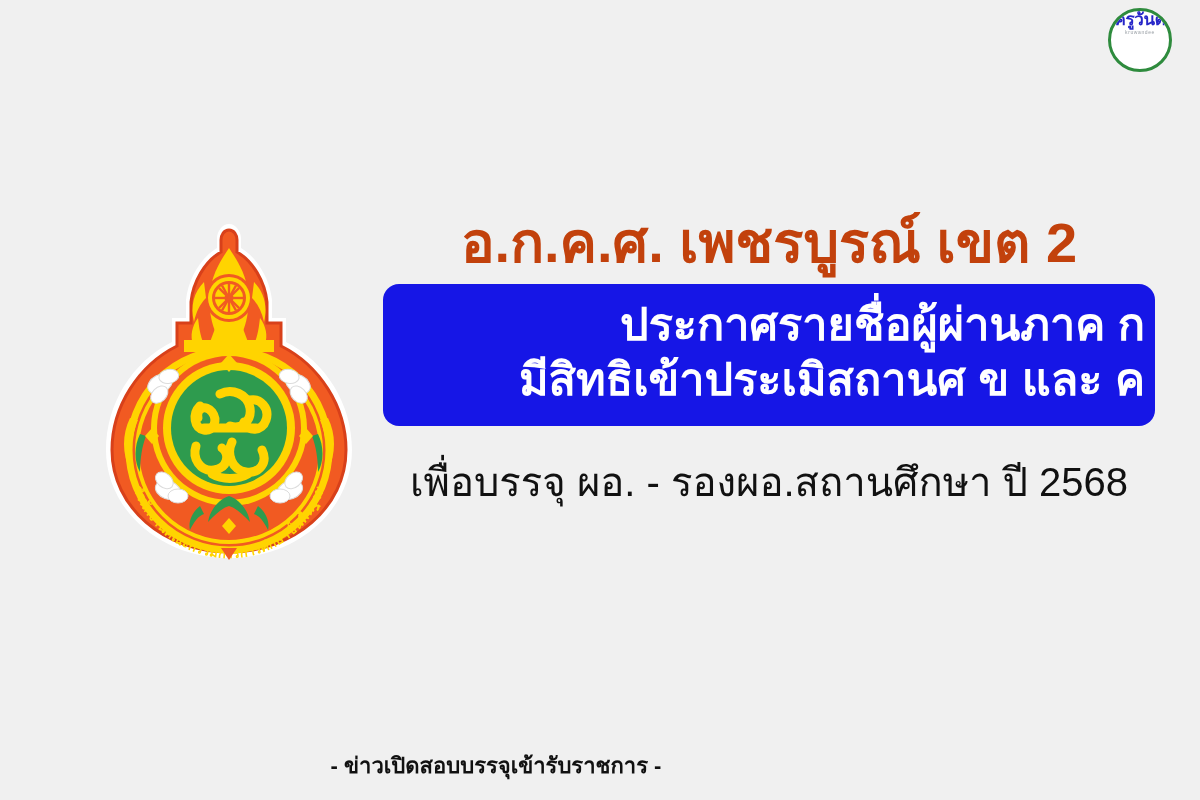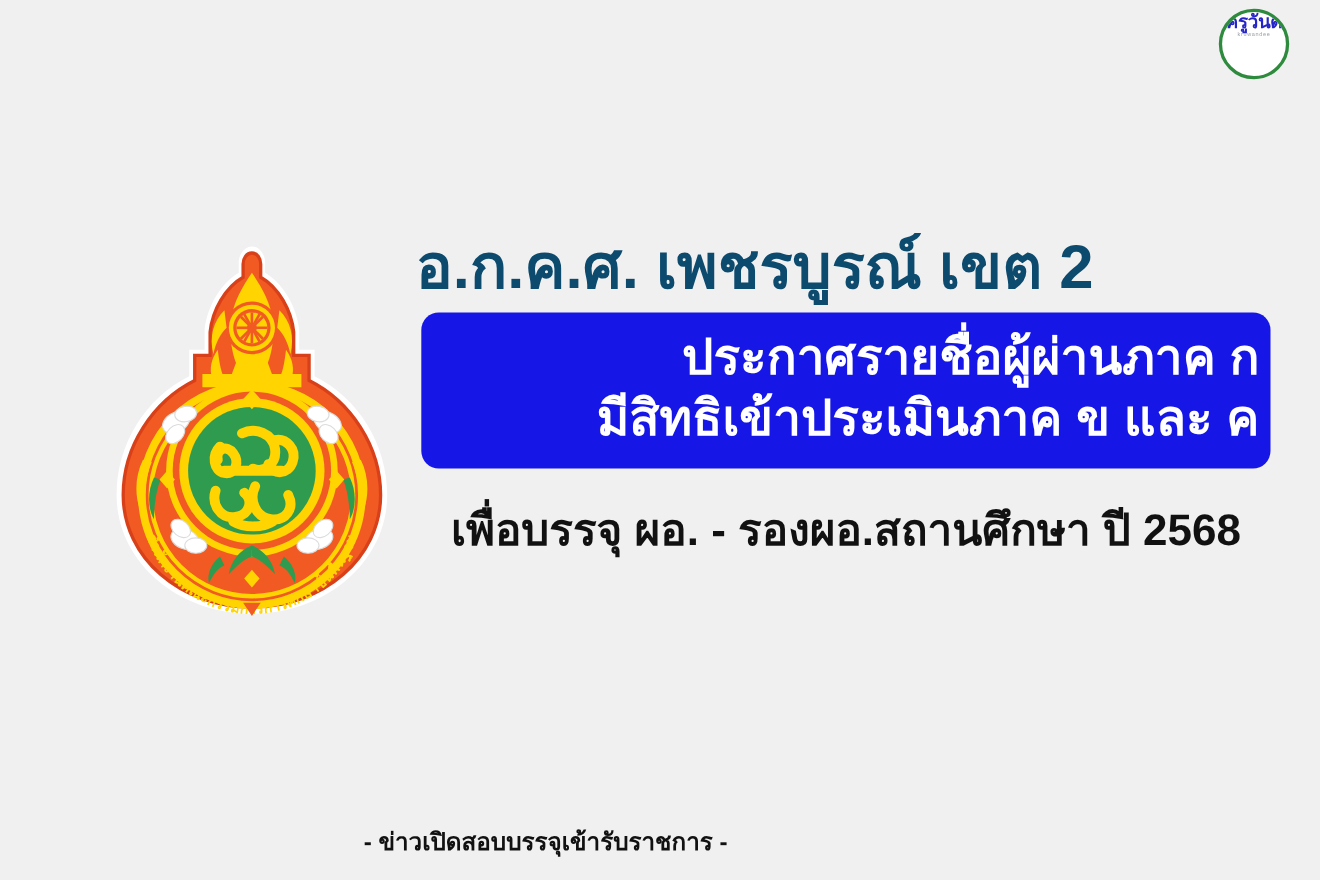--- a/index.html
+++ b/index.html
@@ -69,21 +69,22 @@
   .content {
     position: absolute;
     left: 378px;
     top: 210px;
     width: 782px;
   }
 
   .headline {
     font-size: 56px;
     font-weight: bold;
-    color: #0c4a6e;
+    color: #c2410c;
+    text-align: center;
     line-height: 1.18;
     white-space: nowrap;
     margin: 0 0 8px 0;
   }
 
   .blue-box {
     background: #1616e6;
     border-radius: 16px;
     padding: 14px 10px 18px 10px;
     box-sizing: border-box;
@@ -94,21 +95,21 @@
     font-size: 45px;
     font-weight: bold;
     color: #ffffff;
     text-align: right;
     line-height: 1.22;
     white-space: nowrap;
   }
 
   .subline {
     font-size: 40px;
-    font-weight: bold;
+    font-weight: normal;
     color: #111111;
     text-align: center;
     line-height: 1.2;
     white-space: nowrap;
     margin-top: 32px;
   }
 
   .footer-note {
     position: absolute;
     left: 0;
@@ -267,21 +268,21 @@
       <path d="M121 326 L 129 338 L 137 326 Z" fill="#f15a22"></path>
     </svg>
   </div>
 
   <div class="content">
 
     <div class="headline">อ.ก.ค.ศ. เพชรบูรณ์ เขต 2</div>
 
     <div class="blue-box">
       <div class="bb-line">ประกาศรายชื่อผู้ผ่านภาค ก</div>
-      <div class="bb-line">มีสิทธิเข้าประเมินภาค ข และ ค</div>
+      <div class="bb-line">มีสิทธิเข้าประเมิสถานศ ข และ ค</div>
     </div>
 
     <div class="subline">เพื่อบรรจุ ผอ. - รองผอ.สถานศึกษา ปี 2568</div>
   </div>
 
   <div class="footer-note">- ข่าวเปิดสอบบรรจุเข้ารับราชการ -</div>
 
 </div>
 
 </body></html>

